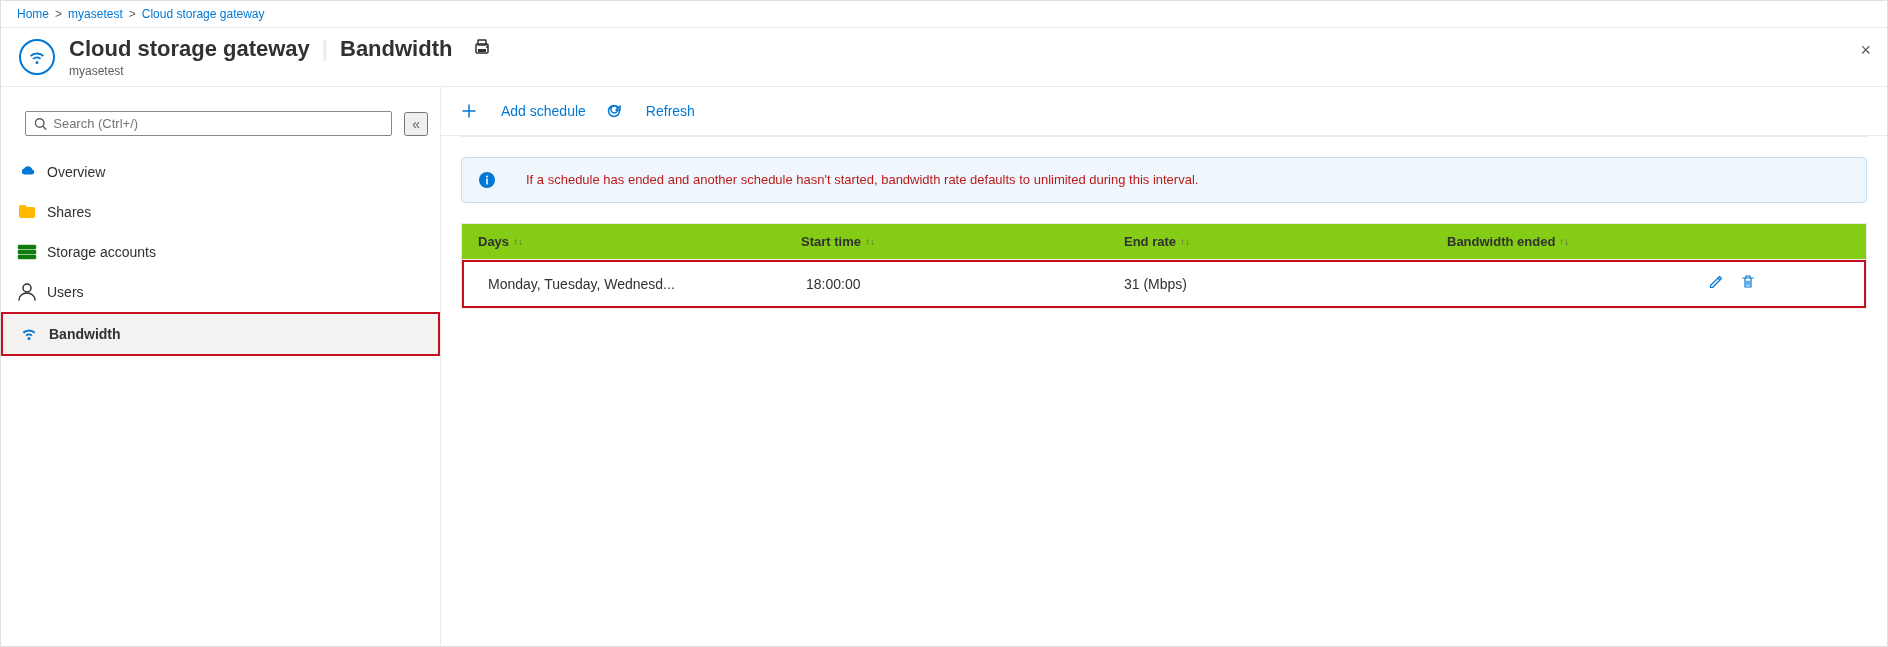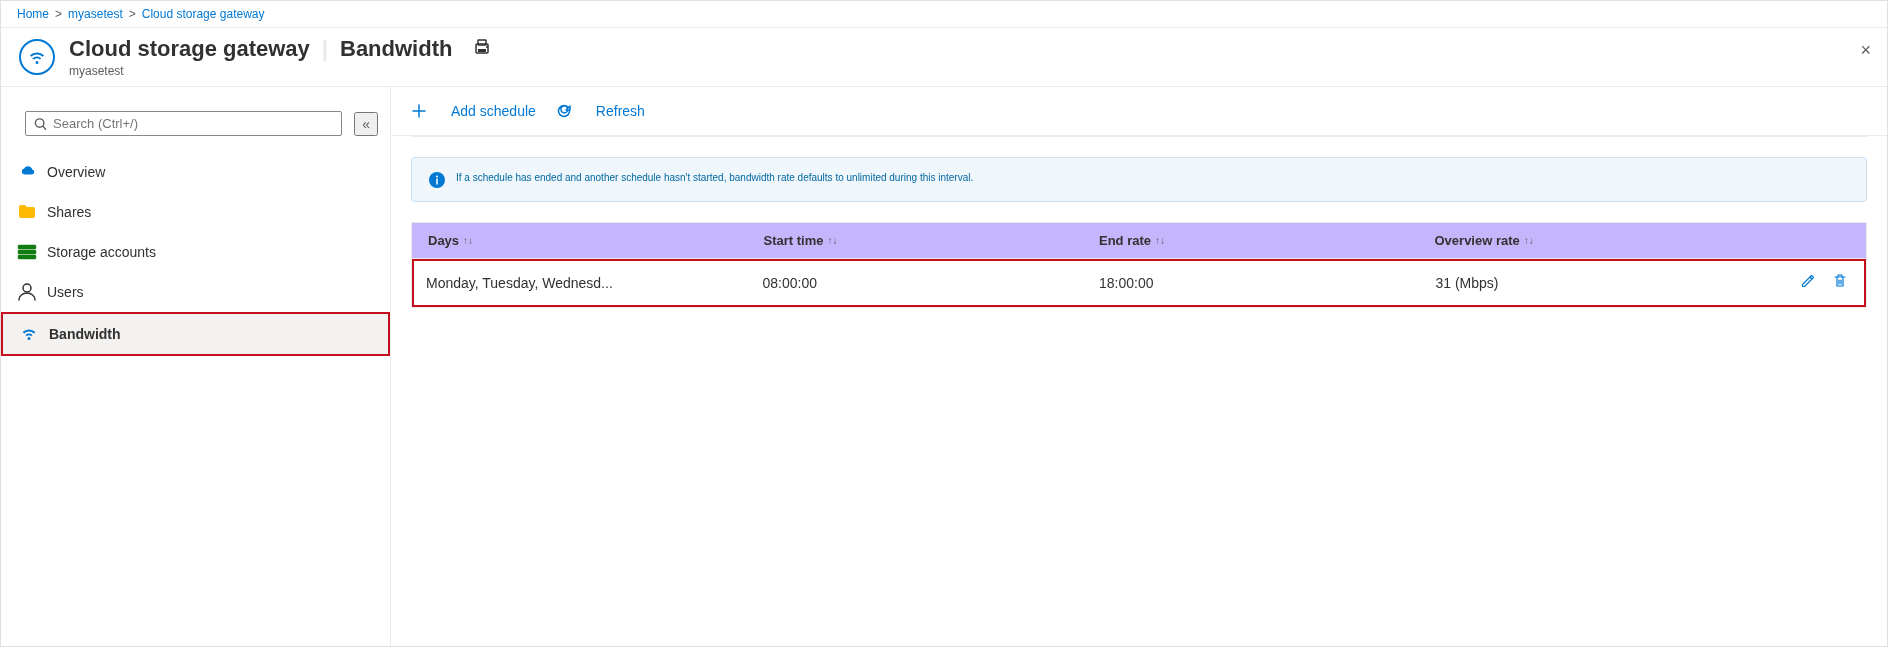--- a/index.html
+++ b/index.html
@@ -20,47 +20,47 @@
 
     
     .breadcrumb { padding: 6px 16px; font-size: 12px; color: #0078d4; display: flex; align-items: flex-end; gap: 6px; border-bottom: 1px solid #edebe9; }
     .breadcrumb span.sep { color: #605e5c; }
     .breadcrumb a { color: #0078d4; text-decoration: none; cursor: pointer; }
 
     
     .body { display: flex; flex: 1; }
 
     
-    .sidebar { width: 390px; border-right: 1px solid #edebe9; padding: 8px 0; flex-shrink: 0; }
+    .sidebar { width: 440px; border-right: 1px solid #edebe9; padding: 8px 0; flex-shrink: 0; }
     .search-box { margin: 8px 12px; display: flex; align-items: center; border: 1px solid #8a8886; border-radius: 2px; padding: 4px 8px; gap: 6px; }
     .search-box input { border: none; outline: none; font-size: 13px; color: #323130; width: 100%; background: transparent; }
     .collapse-btn { margin-left: auto; cursor: pointer; color: #605e5c; font-size: 14px; padding: 2px 6px; }
 
     .nav-item { display: flex; align-items: center; padding: 10px 16px; cursor: pointer; gap: 10px; font-size: 14px; color: #323130; }
     .nav-item.active { background: #f3f2f1; border: 2px solid #c50f1f; font-weight: 600; }
     .nav-icon { width: 20px; height: 20px; display: flex; align-items: center; justify-content: center; flex-shrink: 0; }
 
     
     .main { flex: 1; padding: 0; display: flex; flex-direction: column; }
 
     
     .toolbar { display: flex; align-items: center; padding: 12px 20px; gap: 20px; border-bottom: 1px solid #edebe9; }
     .toolbar-btn { display: flex; align-items: center; gap: 24px; color: #0078d4; cursor: pointer; font-size: 14px; background: none; border: none; padding: 4px 0; }
 
     
     .info-banner { margin: 20px 20px 0 20px; background: #eff6fc; border: 1px solid #c7e0f4; border-radius: 4px; padding: 12px 16px; display: flex; align-items: flex-start; gap: 10px; }
     .info-icon { color: #0078d4; flex-shrink: 0; margin-top: 1px; }
-    .info-text { font-size: 10px; color: #0369a1; line-height: 1.5; }
+    .info-text { font-size: 13px; color: #b91c1c; line-height: 1.5; margin-left: 20px; }
 
     
     .table-container { margin: 20px 20px 0 20px; border: 1px solid #edebe9; }
-    .table-header { display: grid; grid-template-columns: 1fr 1fr 1fr 1fr 80px; padding: 10px 16px; background: #c4b5fd; border-bottom: 1px solid #edebe9; font-weight: 600; font-size: 13px; color: #323130; }
+    .table-header { display: grid; grid-template-columns: 1fr 1fr 1fr 1fr 80px; padding: 10px 16px; background: #84cc16; border-bottom: 1px solid #edebe9; font-weight: 600; font-size: 13px; color: #323130; }
     .table-header-cell { display: flex; align-items: center; gap: 4px; }
     .sort-icon { font-size: 10px; color: #605e5c; }
-    .table-row { display: grid; grid-template-columns: 1fr 1fr 1fr 1fr 80px; padding: 10px 12px; border: 2px solid #c50f1f; align-items: center; font-size: 14px; }
+    .table-row { display: grid; grid-template-columns: 1fr 1fr 1fr 1fr 80px; padding: 10px 24px; border: 2px solid #c50f1f; align-items: center; font-size: 14px; }
     .table-cell { color: #323130; }
     .table-actions { display: flex; align-items: center; gap: 8px; justify-content: flex-end; }
     .action-btn { background: none; border: none; cursor: pointer; color: #0078d4; font-size: 16px; padding: 2px 4px; }
     .action-btn.delete { color: #0078d4; }
 
     
     .divider { height: 1px; background: #edebe9; margin: 0 20px; }
   </style>
 </head>
 <body>
@@ -201,28 +201,27 @@
           </div>
           <div class="table-header-cell">
             <span>Start time</span>
             <span class="sort-icon">↑↓</span>
           </div>
           <div class="table-header-cell">
             <span>End rate</span>
             <span class="sort-icon">↑↓</span>
           </div>
           <div class="table-header-cell">
-            <span>Overview rate</span>
+            <span>Bandwidth ended</span>
             <span class="sort-icon">↑↓</span>
           </div>
           <div></div>
         </div>
         <div class="table-row">
           <div class="table-cell">Monday, Tuesday, Wednesd...</div>
-          <div class="table-cell">08:00:00</div>
           <div class="table-cell">18:00:00</div>
           <div class="table-cell">31 (Mbps)</div>
           <div class="table-actions">
             <button class="action-btn" title="Edit">
               <svg width="16" height="16" viewBox="0 0 16 16" fill="none">
                 <path d="M11.5 2.5l2 2-9 9H2.5v-2l9-9z" stroke="#0078d4" stroke-width="1.2" fill="none" stroke-linejoin="round"></path>
                 <path d="M10 4l2 2" stroke="#0078d4" stroke-width="1.2"></path>
               </svg>
             </button>
             <button class="action-btn delete" title="Delete">

